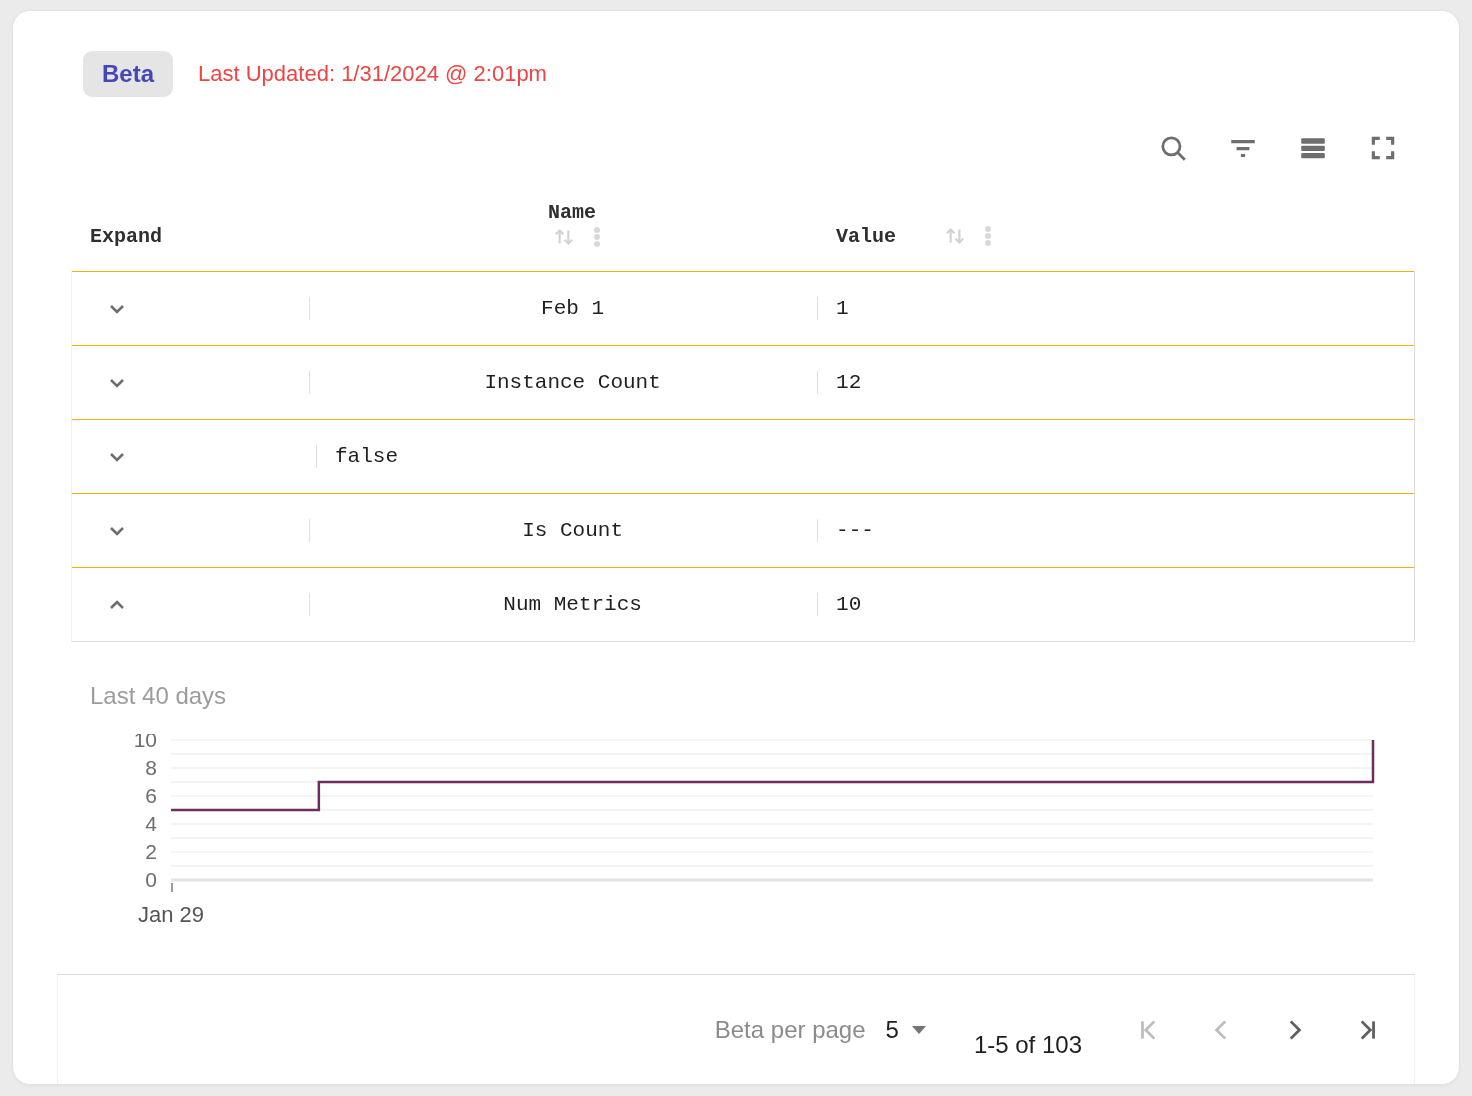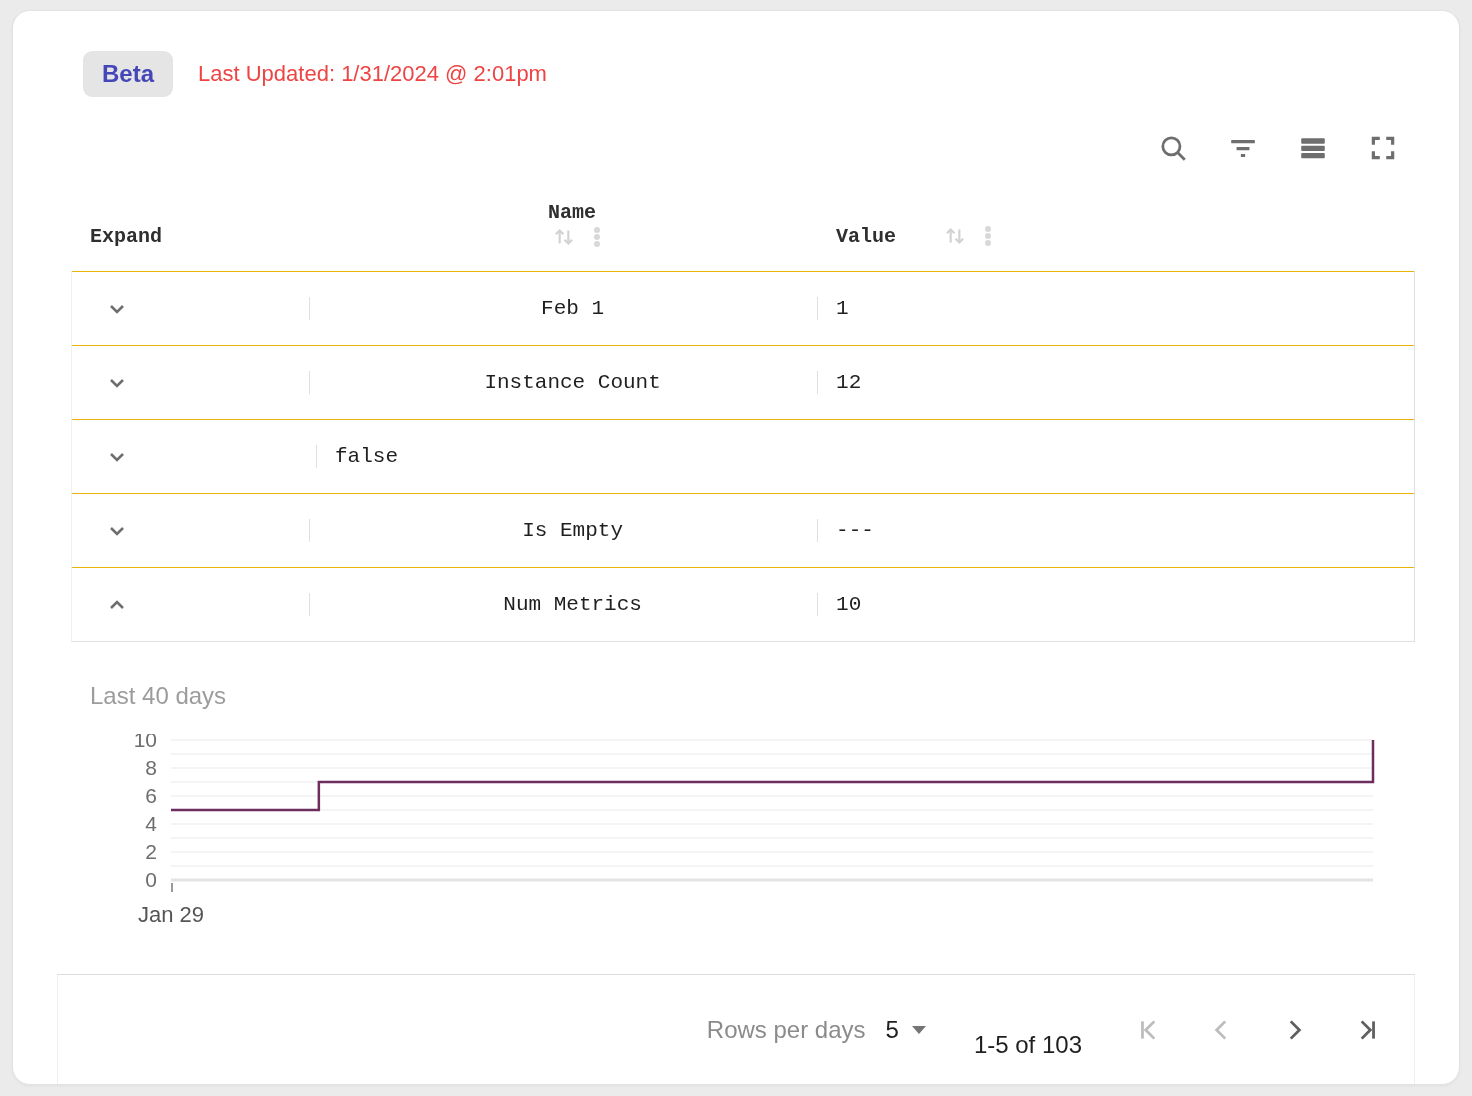--- a/index.html
+++ b/index.html
@@ -182,21 +182,21 @@
     </div>
 
     <div class="trow">
       <div class="cell expand col-expand">
         <button class="expand-btn">
           <svg class="chev" width="28" height="28" viewBox="0 0 28 28" fill="none" stroke="#6e6e6e" stroke-width="2.6">
             <polyline points="8,11 14,17 20,11"></polyline>
           </svg>
         </button>
       </div>
-      <div class="cell name col-name">Is Empty</div>
+      <div class="cell name col-name">Is Count</div>
       <div class="cell value col-value">---</div>
     </div>
 
     <div class="trow">
       <div class="cell expand col-expand">
         <button class="expand-btn">
           <svg class="chev up" width="28" height="28" viewBox="0 0 28 28" fill="none" stroke="#6e6e6e" stroke-width="2.6">
             <polyline points="8,11 14,17 20,11"></polyline>
           </svg>
         </button>
@@ -225,21 +225,21 @@
       <text x="100" y="97" text-anchor="end" font-size="21" fill="#6d6d6d">4</text>
       <text x="100" y="69" text-anchor="end" font-size="21" fill="#6d6d6d">6</text>
       <text x="100" y="41" text-anchor="end" font-size="21" fill="#6d6d6d">8</text>
       <text x="100" y="13" text-anchor="end" font-size="21" fill="#6d6d6d">10</text>
       <line x1="115" x2="115" y1="149" y2="158" stroke="#9a9a9a" stroke-width="2"></line>
       <text x="114" y="188" text-anchor="middle" font-size="22" fill="#555555">Jan 29</text>
       <polyline points="114,76 261.846,76 261.846,48 1316,48 1316,6" fill="none" stroke="#6e2d5f" stroke-width="2.5"></polyline>
     </svg>
 
   <div class="footer">
-    <span class="rpp-label">Rows per days</span>
+    <span class="rpp-label">Beta per page</span>
     <button class="rpp-select">
       <span>5</span>
       <svg class="rpp-caret" width="14" height="8" viewBox="0 0 14 8" fill="#757575">
           <path d="M0 0 L14 0 L7 8 Z"></path>
         </svg>
     </button>
     <span class="range">1-5 of 103</span>
     <span class="nav">
       <button class="icon-btn" aria-disabled="true">
         <svg width="28" height="28" viewBox="0 0 26 26" fill="none" stroke="#bdbdbd" stroke-width="2.6">

